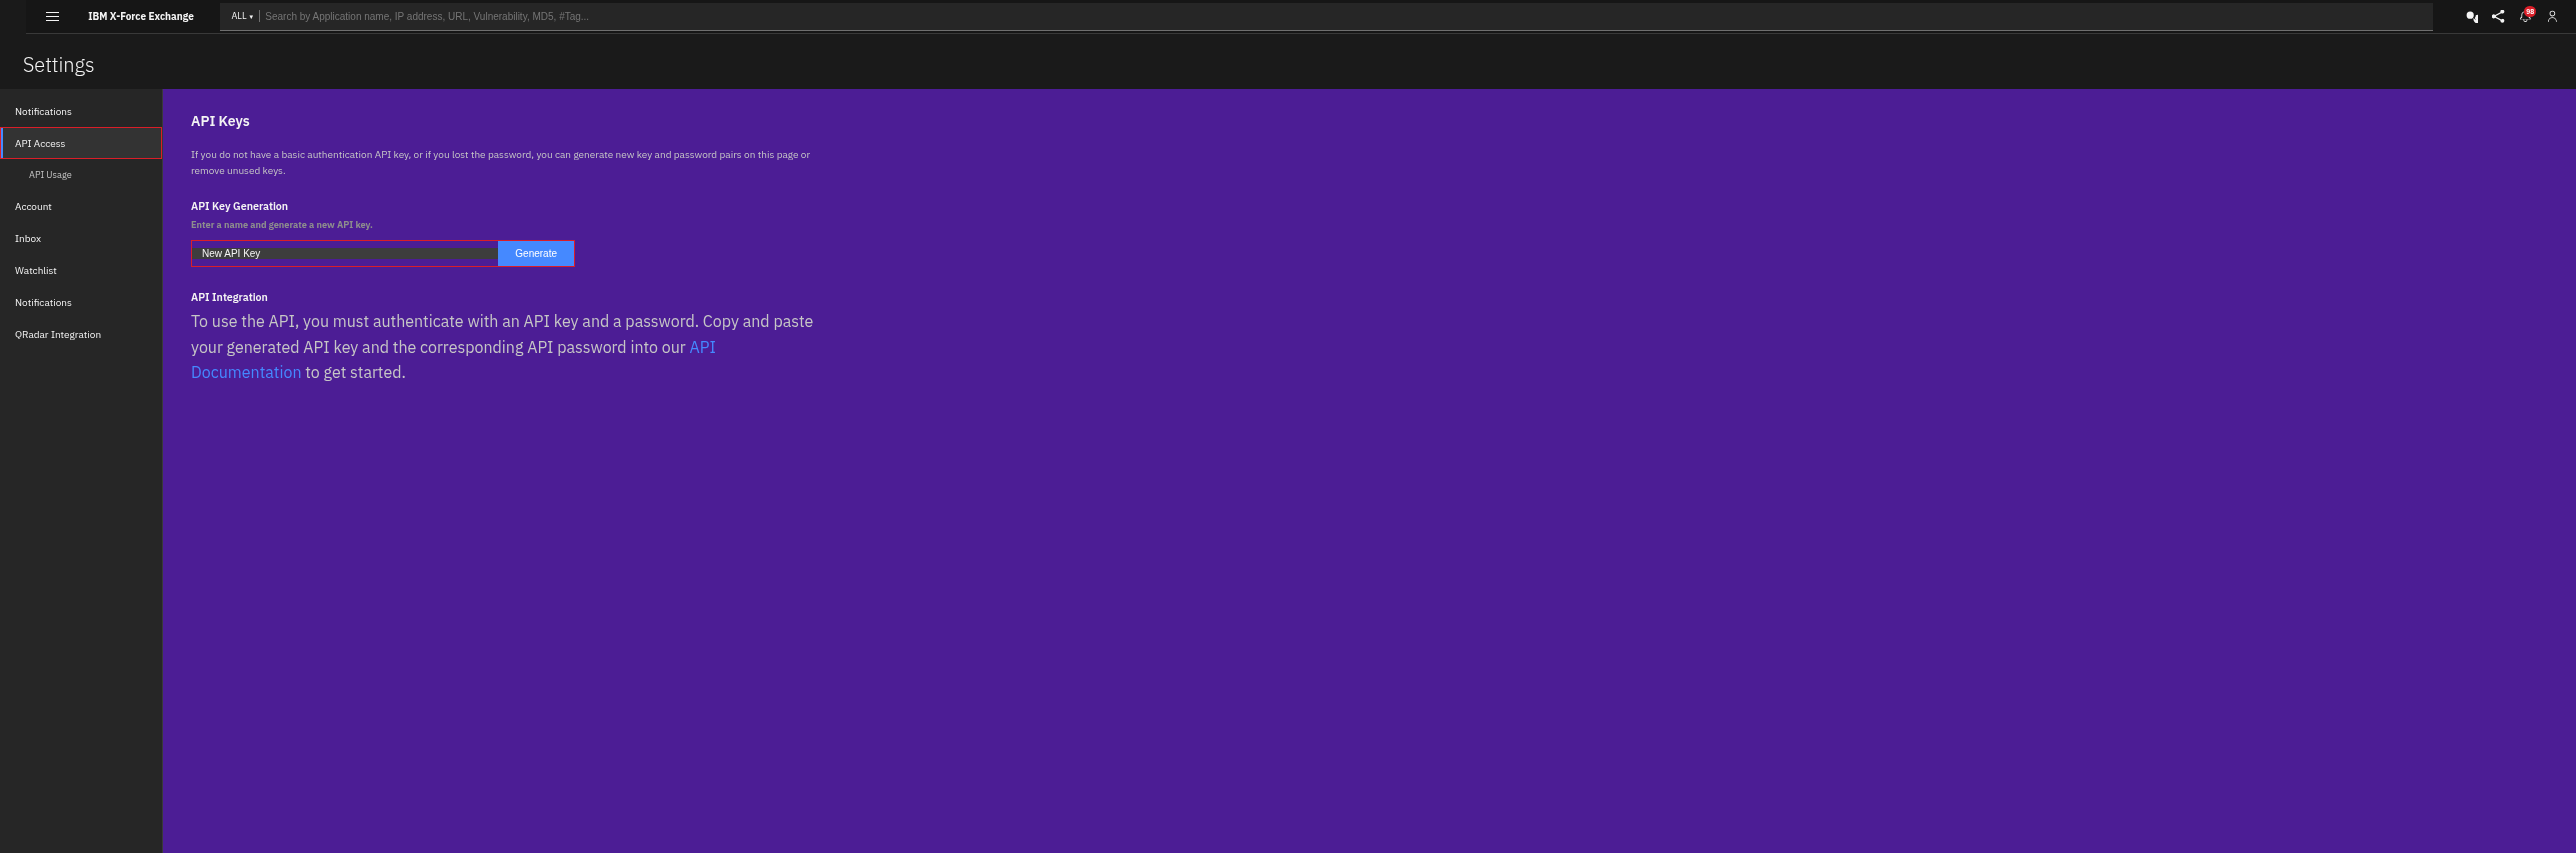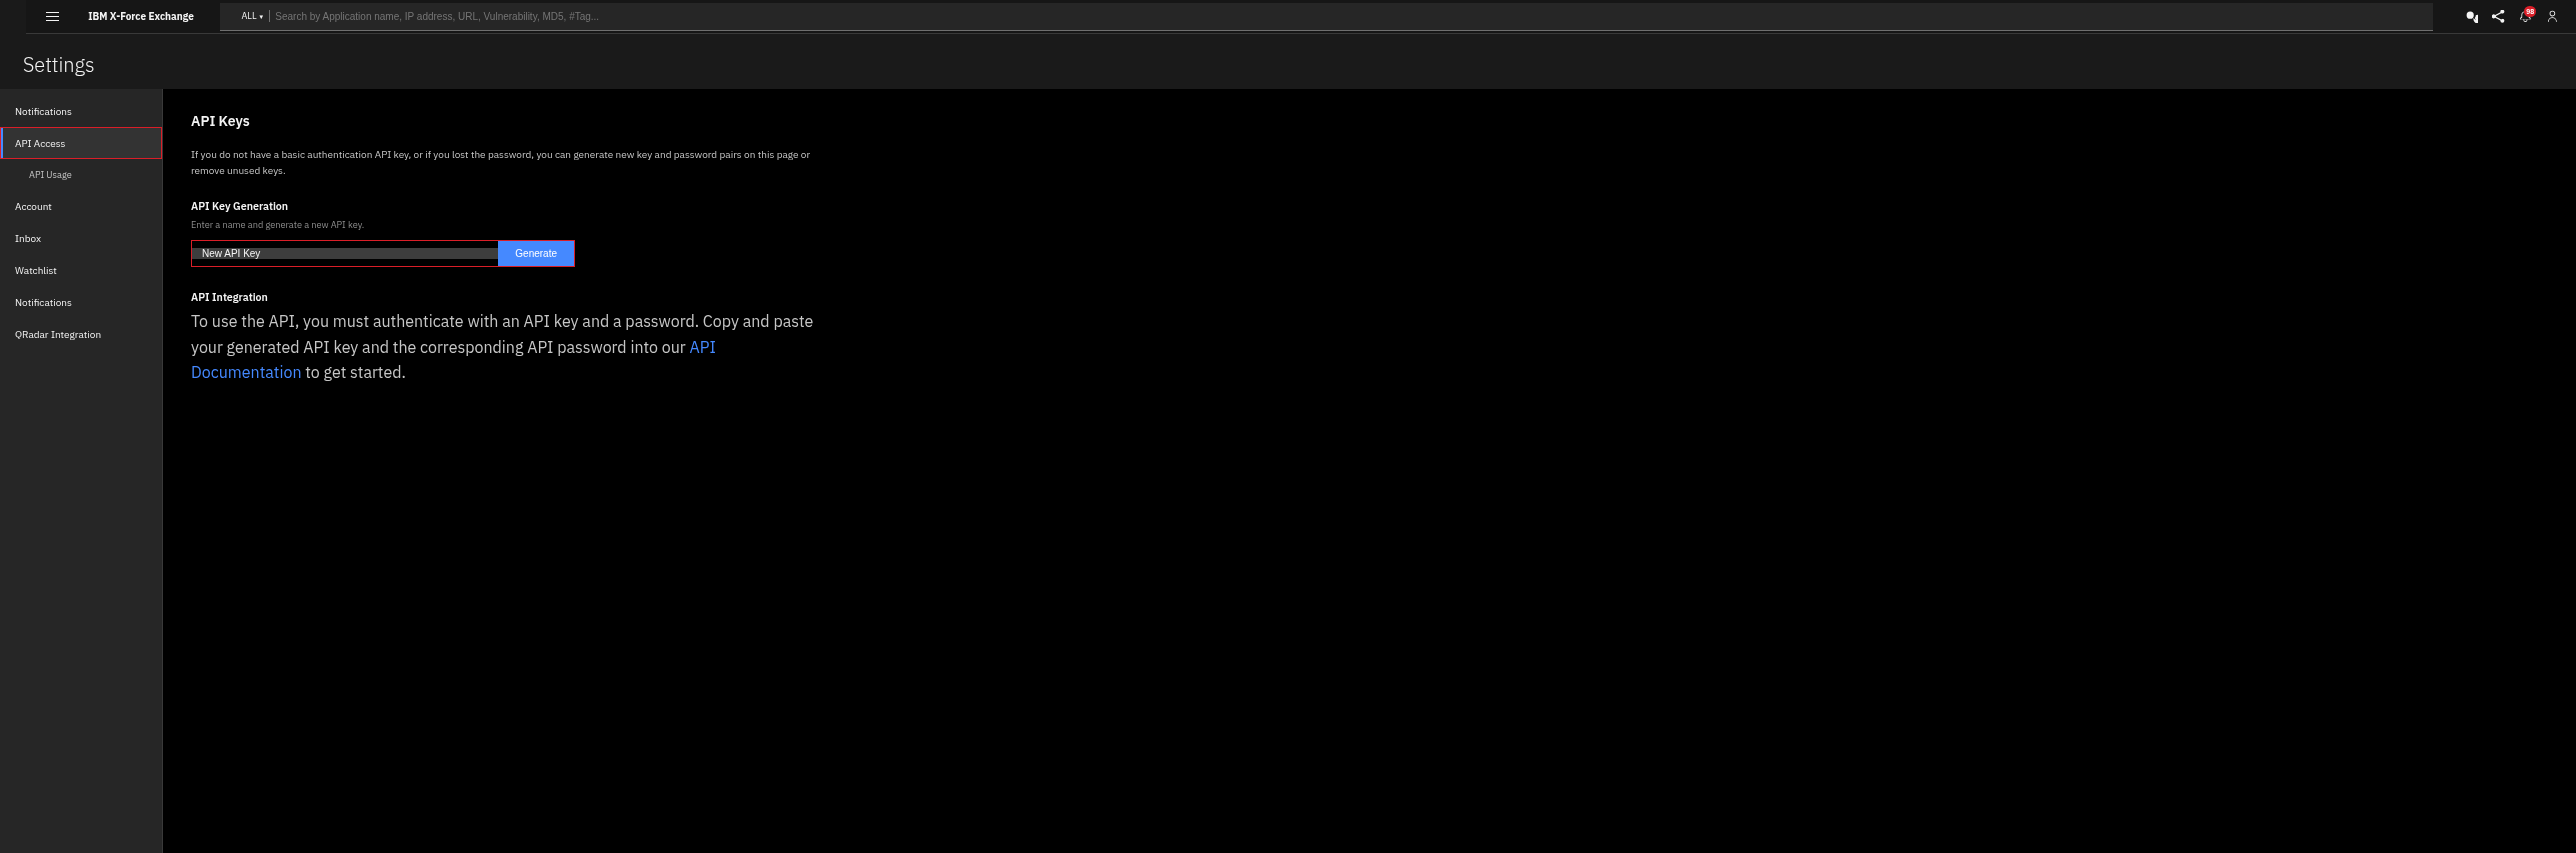--- a/index.html
+++ b/index.html
@@ -55,21 +55,21 @@
     .topnav-logo .ibm-text {
       font-weight: 700;
     }
     .search-container {
       display: flex;
       align-items: center;
       flex: 1;
       background: #262626;
       border-bottom: 0.7px solid #6f6f6f;
       height: 28px;
-      padding: 0 21px;
+      padding: 0 11px;
       gap: 5.7px;
     }
     .search-dropdown {
       display: flex;
       align-items: center;
       gap: 2.8px;
       color: #f4f4f4;
       font-size: 9.2px;
       cursor: pointer;
       padding-right: 5.7px;
@@ -180,21 +180,21 @@
       padding-left: 28px;
       font-size: 9.2px;
       color: #c6c6c6;
     }
 
     
     .main-content {
       flex: 1;
       padding: 23px 28px;
       overflow-y: auto;
-      background: #000000;
+      background: #4c1d95;
     }
 
     .section-title {
       font-size: 14px;
       font-weight: 600;
       color: #f4f4f4;
       margin-bottom: 17px;
     }
 
     .description-text {
@@ -209,20 +209,21 @@
       font-size: 10.7px;
       font-weight: 600;
       color: #f4f4f4;
       margin-bottom: 5.7px;
     }
 
     .subsection-hint {
       color: #8d8d8d;
       font-size: 9.2px;
       margin-bottom: 8.5px;
+      font-weight: bold;
     }
 
     .api-key-row {
       display: flex;
       align-items: center;
       gap: 0;
       max-width: 384px;
       border: 1.4px solid #da1e28;
     }
     .api-key-input {

